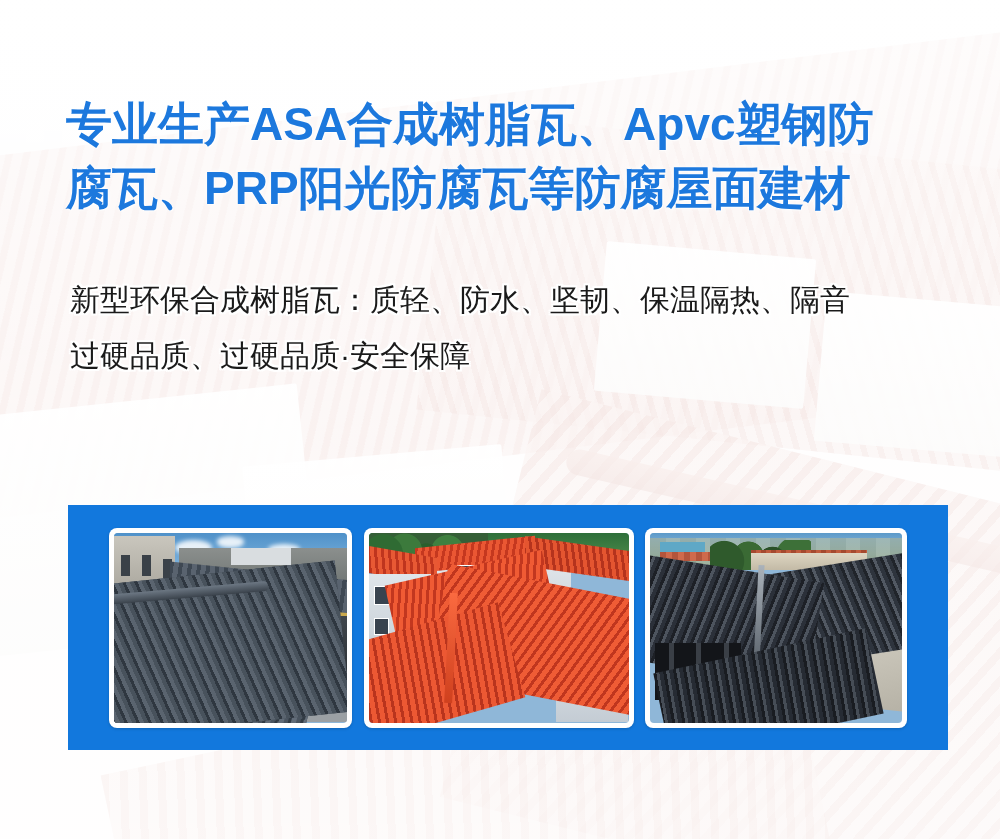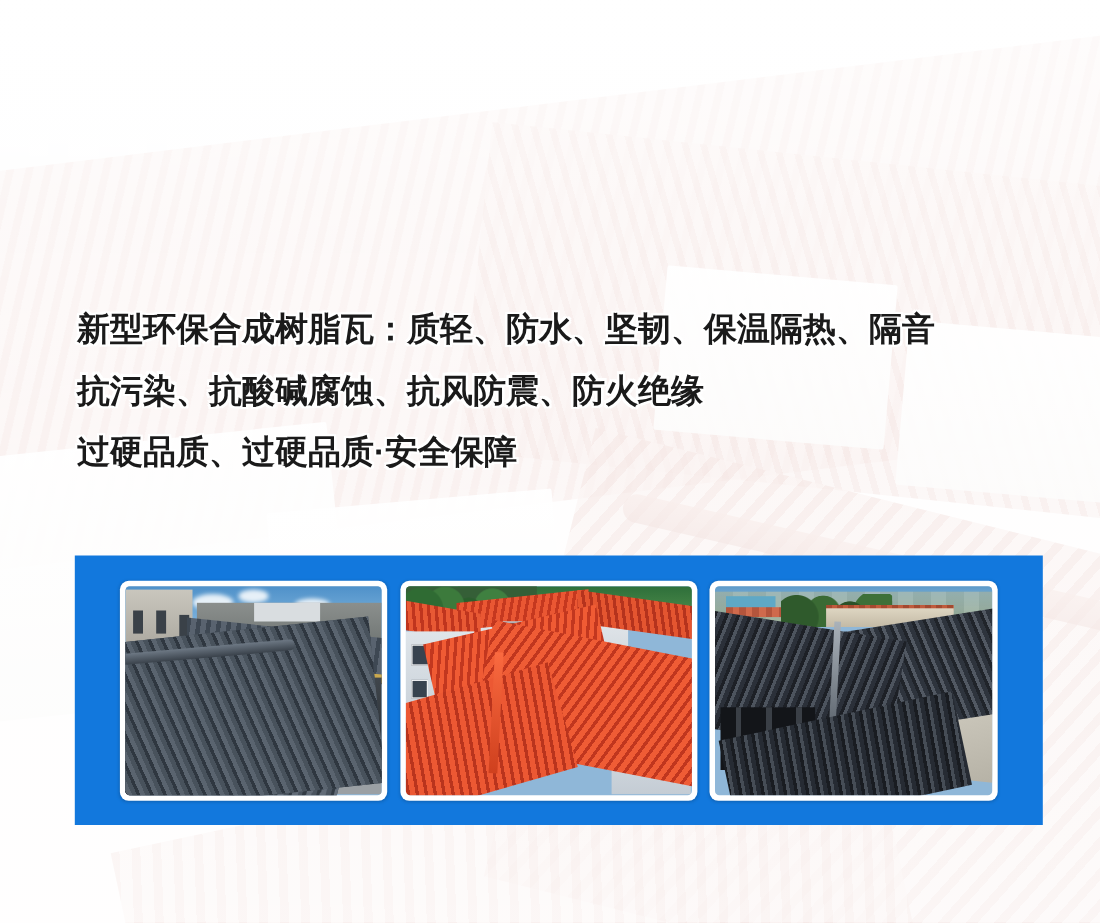--- a/index.html
+++ b/index.html
@@ -138,21 +138,21 @@
       1px 1px 0 rgba(255,255,255,0.7);
   }
   .headline .hl-line { display: block; }
 
   .subhead {
     position: absolute;
     left: 70px;
     top: 272px;
     width: 900px;
     font-size: 30px;
-    font-weight: bold;
+    font-weight: normal;
     line-height: 56px;
     color: #1a1a1a;
     white-space: nowrap;
     text-shadow:
       -2px -2px 0 #ffffff,  2px -2px 0 #ffffff,
       -2px  2px 0 #ffffff,  2px  2px 0 #ffffff,
       -2px  0   0 #ffffff,  2px  0   0 #ffffff,
        0   -2px 0 #ffffff,  0    2px 0 #ffffff,
        0 0 7px rgba(255,255,255,0.9);
   }
@@ -454,24 +454,27 @@
     <div class="bg-white-block bw3"></div>
     <div class="bg-white-block bw4"></div>
     <div class="bg-roofC"></div>
     <div class="bg-ridge"></div>
     <div class="bg-roofD"></div>
     <div class="bg-wash"></div>
   </div>
 
   <div class="content">
 
+    <div class="headline">
+      <span class="hl-line">专业生产ASA合成树脂瓦、Apvc塑钢防</span>
+      <span class="hl-line">腐瓦、PRP阳光防腐瓦等防腐屋面建材</span>
+    </div>
 
     <div class="subhead">
       <span class="sub-line">新型环保合成树脂瓦：质轻、防水、坚韧、保温隔热、隔音</span>
-      <span class="sub-line">抗污染、抗酸碱腐蚀、抗风防震、防火绝缘</span>
       <span class="sub-line">过硬品质、过硬品质·安全保障</span>
     </div>
 
     <div class="gallery-panel">
 
       <div class="photo-frame pf1">
         <div class="photo">
           <div class="p1-sky"></div>
           <div class="p1-cloud p1-c1"></div>
           <div class="p1-cloud p1-c2"></div>

